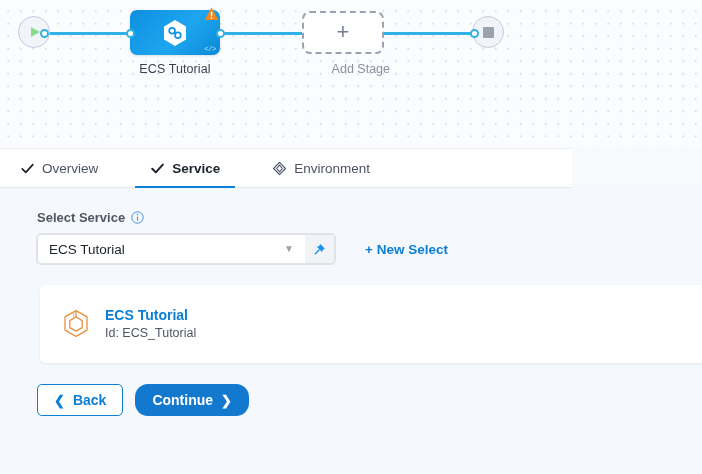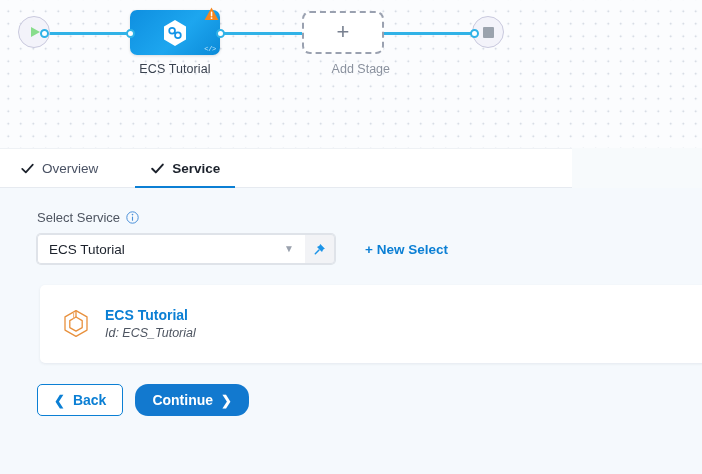--- a/index.html
+++ b/index.html
@@ -211,21 +211,21 @@
   }
 
   .field-label-row {
     display: flex;
     align-items: center;
     gap: 6px;
     margin-bottom: 9px;
   }
   .field-label {
     font-size: 13px;
-    font-weight: normal;
+    font-weight: bold;
     color: #4f5662;
   }
   .info-icon {
     width: 13px; height: 13px;
     display: inline-flex;
   }
 
   .select-row {
     display: flex;
     align-items: stretch;
@@ -302,21 +302,20 @@
     font-size: 14px;
     font-weight: bold;
     color: #0b7fd4;
     cursor: pointer;
     line-height: 1.2;
   }
   .svc-id {
     font-size: 12.5px;
     color: #4e5561;
     line-height: 1.2;
-    font-style: italic;
   }
 
   
   .footer {
     position: absolute;
     left: 37px;
     top: 196px;
     display: flex;
     gap: 12px;
   }
@@ -404,20 +403,31 @@
 
   <div class="tab active">
     <span class="tab-icon">
       <svg viewBox="0 0 15 15" width="15" height="15">
           <path d="M2.2 7.8 L5.8 11.4 L12.8 3.6" fill="none" stroke="#1c222c" stroke-width="2" stroke-linecap="round" stroke-linejoin="round"></path>
         </svg>
     </span>
     <span>Service</span>
   </div>
 
+  <div class="tab">
+    <span class="tab-icon">
+      <svg viewBox="0 0 15 15" width="15" height="15">
+        <g fill="none" stroke="#4a5264" stroke-width="1.1" stroke-linejoin="round">
+          <path d="M7.5 1.3 L13.4 7.5 L7.5 13.7 L1.6 7.5 Z"></path>
+          <path d="M7.5 4.2 L10.4 7.5 L7.5 10.8 L4.6 7.5 Z"></path>
+        </g>
+      </svg>
+    </span>
+    <span>Environment</span>
+  </div>
 
 
 </div>
 
 <div class="panel">
 
   <div class="field-label-row">
     <span class="field-label">Select Service</span>
     <span class="info-icon">
       <svg viewBox="0 0 13 13" width="13" height="13">

